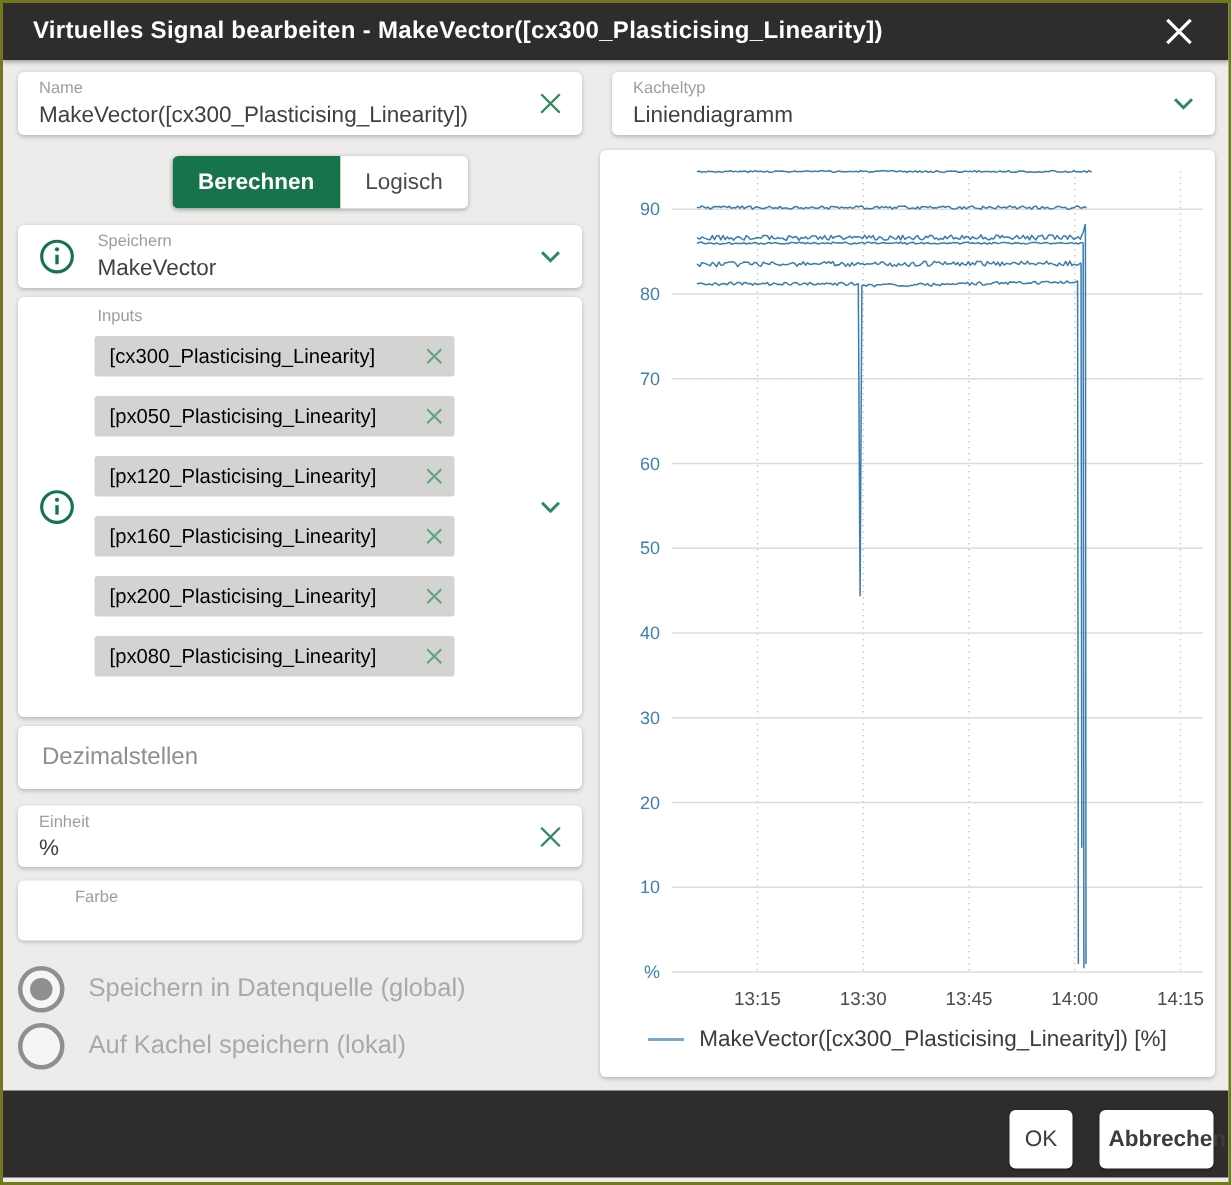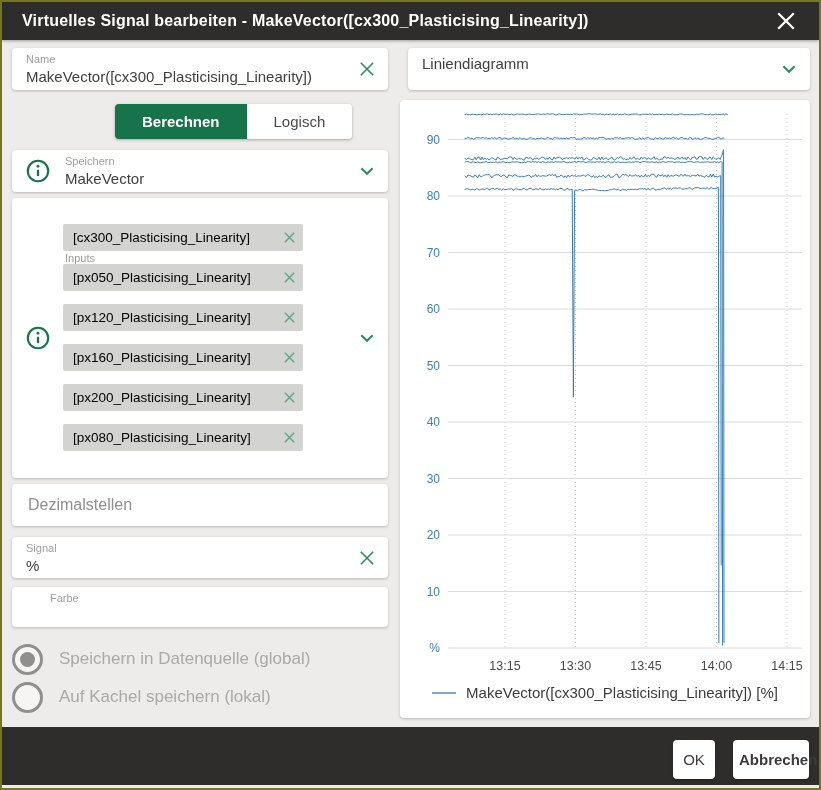--- a/index.html
+++ b/index.html
@@ -23,21 +23,21 @@
   }
   .lbl{font-size:11px;color:#9e9e9e;line-height:13px;}
   .val{font-size:15px;color:#404040;line-height:18px;margin-top:2px;white-space:nowrap;}
   .pad{padding:5px 14px;}
   .clear-x{position:absolute;right:12px;top:50%;transform:translateY(-50%);width:18px;height:18px;cursor:pointer;}
   .chev{position:absolute;right:12px;top:50%;transform:translateY(-50%);width:18px;height:18px;cursor:pointer;}
   .info{position:absolute;left:14px;width:24px;height:24px;}
   
   .tabs{position:absolute;left:113px;top:102px;display:flex;border-radius:4px;overflow:hidden;
         box-shadow:0 1px 3px rgba(0,0,0,.3);}
-  .tab{padding:9px 27px;font-size:15px;background:#fff;color:#4a4a4a;cursor:pointer;}
+  .tab{padding:9px 17px;font-size:15px;background:#fff;color:#4a4a4a;cursor:pointer;}
   .tab.active{background:#177349;color:#fff;font-weight:bold;}
   
   .chip{
     position:absolute;left:51px;width:240px;height:27px;background:#d3d3d1;border-radius:2px;
     display:flex;align-items:center;box-sizing:border-box;padding:0 6px 0 10px;
   }
   .chip .chip-txt{font-size:13.5px;color:#000000;flex:1;white-space:nowrap;}
   .chip .chip-x{width:15px;height:15px;cursor:pointer;flex:0 0 auto;}
   
   .radio-row{position:absolute;left:10px;display:flex;align-items:center;gap:16px;height:32px;cursor:pointer;}
@@ -76,20 +76,21 @@
     <div class="lbl">Name</div>
     <div class="val">MakeVector([cx300_Plasticising_Linearity])</div>
     <span class="clear-x">
       <svg width="18" height="18" viewBox="0 0 16 16">
           <path d="M2.5 2.5 L13.5 13.5 M13.5 2.5 L2.5 13.5" stroke="#2e8b5f" stroke-width="1.4" fill="none"></path>
         </svg>
     </span>
   </div>
 
   <div class="card pad" style="left:406px;top:46px;width:402px;height:42px;">
+    <div class="lbl">Kacheltyp</div>
     <div class="val">Liniendiagramm</div>
     <span class="chev">
       <svg width="18" height="18" viewBox="0 0 16 16">
           <path d="M3 5.5 L8 10.5 L13 5.5" stroke="#2e8b5f" stroke-width="1.8" fill="none"></path>
         </svg>
     </span>
   </div>
 
   <div class="tabs" id="tab-group">
       <div class="tab active">Berechnen</div>
@@ -116,21 +117,21 @@
   </div>
 
   <div class="card" style="left:10px;top:196px;width:376px;height:280px;">
     <span class="info" style="top:128px;">
       <svg width="24" height="24" viewBox="0 0 16 16">
         <circle cx="8" cy="8" r="6.8" stroke="#177349" stroke-width="1.4" fill="none"></circle>
         <line x1="8" y1="7.2" x2="8" y2="11.4" stroke="#177349" stroke-width="1.5"></line>
         <circle cx="8" cy="4.8" r="0.95" fill="#177349"></circle>
       </svg>
     </span>
-    <div class="lbl" style="position:absolute;left:53px;top:7px;margin-top:47px;">Inputs</div>
+    <div class="lbl" style="position:absolute;left:53px;top:7px;">Inputs</div>
     <div id="chip-list">
         <div class="chip" style="top: 26px;">
           <span class="chip-txt">[cx300_Plasticising_Linearity]</span>
           <span class="chip-x"><svg width="15" height="15" viewBox="0 0 16 16">
               <path d="M3 3 L13 13 M13 3 L3 13" stroke="#5fa583" stroke-width="1.5" fill="none"></path>
             </svg></span>
         </div>
         <div class="chip" style="top: 66px;">
           <span class="chip-txt">[px050_Plasticising_Linearity]</span>
           <span class="chip-x"><svg width="15" height="15" viewBox="0 0 16 16">
@@ -167,21 +168,21 @@
           <path d="M3 5.5 L8 10.5 L13 5.5" stroke="#2e8b5f" stroke-width="1.8" fill="none"></path>
         </svg>
     </span>
   </div>
 
   <div class="card" style="left:10px;top:482px;width:376px;height:42px;display:flex;align-items:center;padding:0 16px;">
     <span style="font-size:16px;color:#8f8f8f;">Dezimalstellen</span>
   </div>
 
   <div class="card pad" style="left:10px;top:535px;width:376px;height:41px;">
-    <div class="lbl">Signal</div>
+    <div class="lbl">Einheit</div>
     <div class="val">%</div>
     <span class="clear-x">
       <svg width="18" height="18" viewBox="0 0 16 16">
           <path d="M2.5 2.5 L13.5 13.5 M13.5 2.5 L2.5 13.5" stroke="#2e8b5f" stroke-width="1.4" fill="none"></path>
         </svg>
     </span>
   </div>
 
   <div class="card pad" style="left:10px;top:585px;width:376px;height:40px;padding-left:38px;">
     <div class="lbl">Farbe</div>

